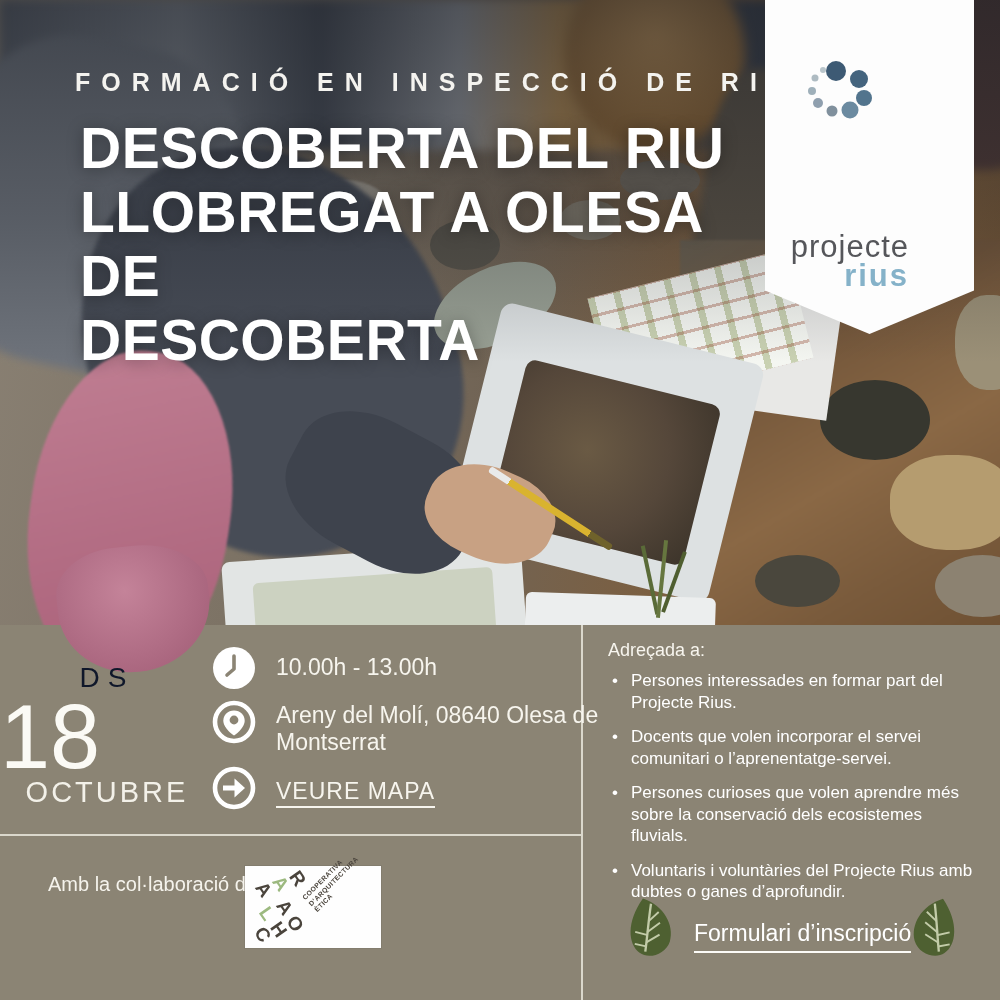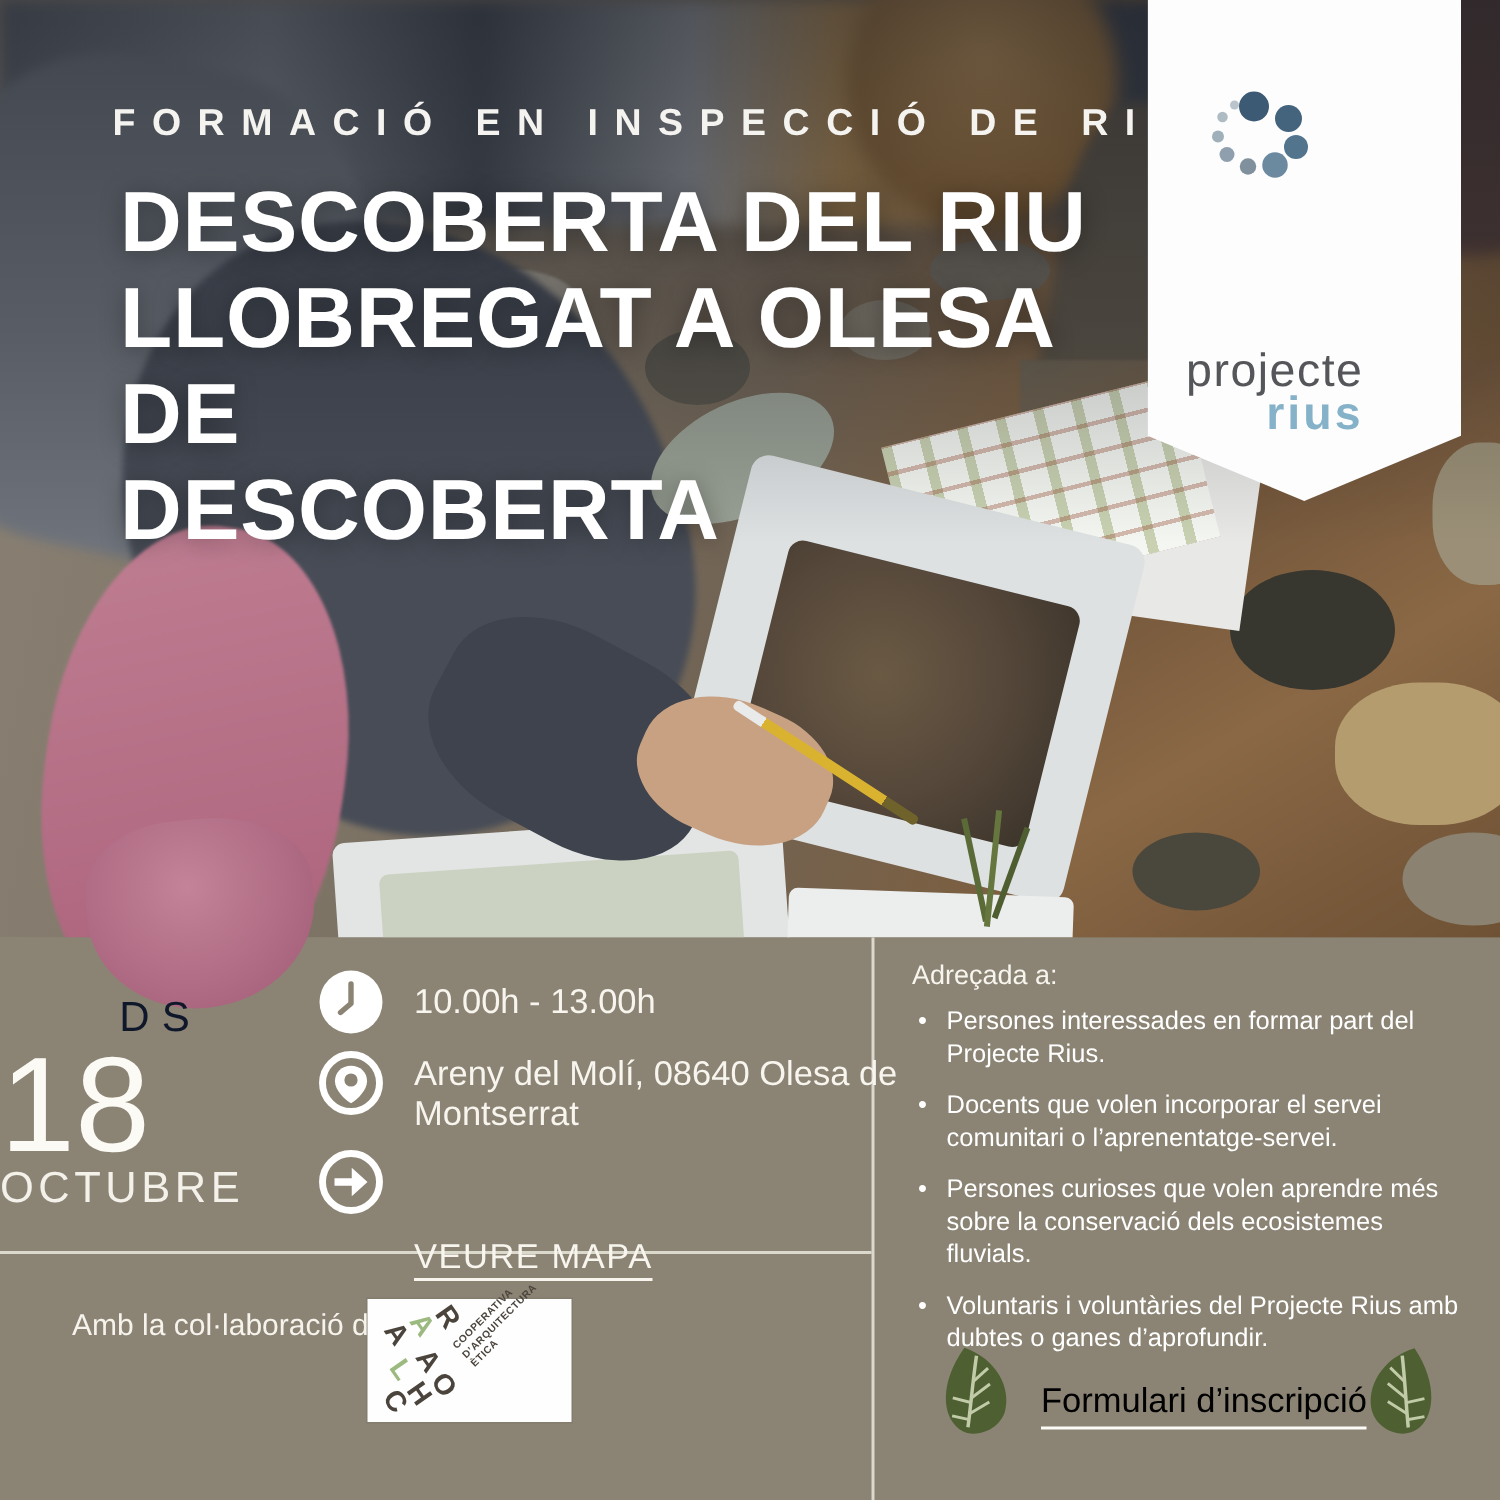--- a/index.html
+++ b/index.html
@@ -29,33 +29,33 @@
   
   .panel{position:absolute;left:0;top:625px;width:1000px;height:375px;z-index:2;
     background:#8b8474;color:#f7f5ee;}
   .divider-v{position:absolute;left:581px;top:625px;width:2px;height:375px;background:#e9e6dc;opacity:.85;z-index:4;}
   .divider-h{position:absolute;left:0;top:834px;width:581px;height:2px;background:#e9e6dc;opacity:.85;z-index:4;}
 
   .ds{position:absolute;left:0;top:662px;width:214px;text-align:center;
     font-size:28px;font-weight:300;letter-spacing:8px;color:#0f172a;z-index:4;}
   .d18{position:absolute;left:0;top:690px;width:214px;
     font-size:90px;line-height:95px;color:#fbfaf5;z-index:4;}
-  .dmonth{position:absolute;left:0;top:776px;width:214px;
+  .dmonth{position:absolute;left:0;top:776px;width:214px;text-align:center;
     font-size:29px;letter-spacing:3px;color:#f3f1e9;z-index:4;}
 
   .icon{position:absolute;width:44px;height:44px;z-index:4;}
   .dtxt{position:absolute;left:276px;font-size:23px;line-height:27px;color:#f7f5ee;z-index:4;}
   .maplink{letter-spacing:1px;border-bottom:2px solid #f7f5ee;padding-bottom:2px;cursor:pointer;}
 
   .aud-head{position:absolute;left:608px;top:640px;font-size:18px;color:#f7f5ee;z-index:4;}
   .aud-list{position:absolute;left:608px;top:670px;width:372px;margin:0;padding:0;list-style:none;z-index:4;}
   .aud-list li{position:relative;padding-left:23px;font-size:17px;line-height:21.5px;margin-bottom:13px;color:#ffffff;}
   .aud-list li::before{content:"•";position:absolute;left:4px;top:0;font-size:17px;}
 
-  .cta-link{position:absolute;left:694px;top:920px;font-size:23px;color:#000000;z-index:4;
+  .cta-link{position:absolute;left:694px;top:920px;font-size:23px;color:#ffffff;z-index:4;
     border-bottom:2px solid #fcfbf7;padding-bottom:4px;cursor:pointer;}
   .leaf{position:absolute;width:62px;height:62px;z-index:4;}
 
   .collab-label{position:absolute;left:48px;top:873px;font-size:20px;color:#f5f3ec;z-index:4;}
   .collab-box{position:absolute;left:245px;top:866px;width:136px;height:82px;background:#fefefe;z-index:4;
     box-shadow:0 0 0 1px rgba(0,0,0,.05);}
   .collab-letter{position:absolute;font-weight:bold;font-size:19px;line-height:19px;}
   .collab-tagline{position:absolute;left:56px;top:30px;transform:rotate(-45deg);transform-origin:left top;
     font-size:6.8px;line-height:8.6px;letter-spacing:.4px;color:#4a443c;font-weight:bold;white-space:nowrap;}
 
@@ -169,21 +169,21 @@
     <path d="M22 10.5 C28.3 10.5 32.7 15 32.7 20.8 C32.7 26.4 26.8 32.6 22 35.5 C17.2 32.6 11.3 26.4 11.3 20.8 C11.3 15 15.7 10.5 22 10.5 Z" fill="#ffffff"></path>
     <circle cx="22" cy="20" r="4.4" fill="#8b8474"></circle>
   </svg>
   <div class="dtxt" style="top:702px;width:330px;">Areny del Molí, 08640 Olesa de Montserrat</div>
 
   <svg class="icon" style="left:212px;top:766px;" viewBox="0 0 44 44">
     <circle cx="22" cy="22" r="19" fill="none" stroke="#ffffff" stroke-width="4.6"></circle>
     <line x1="11" y1="22" x2="26" y2="22" stroke="#ffffff" stroke-width="5"></line>
     <path d="M22.5 12.5 L33 22 L22.5 31.5 Z" fill="#ffffff"></path>
   </svg>
-  <div class="dtxt" style="top:824px;">
+  <div class="dtxt" style="top:778px;">
     <span class="maplink">VEURE MAPA</span>
   </div>
 
   <div class="aud-head">Adreçada a:</div>
   <ul class="aud-list">
     <li>Persones interessades en formar part del Projecte Rius.</li>
     <li>Docents que volen incorporar el servei comunitari o l’aprenentatge-servei.</li>
     <li>Persones curioses que volen aprendre més sobre la conservació dels ecosistemes fluvials.</li>
     <li>Voluntaris i voluntàries del Projecte Rius amb dubtes o ganes d’aprofundir.</li>
   </ul>

